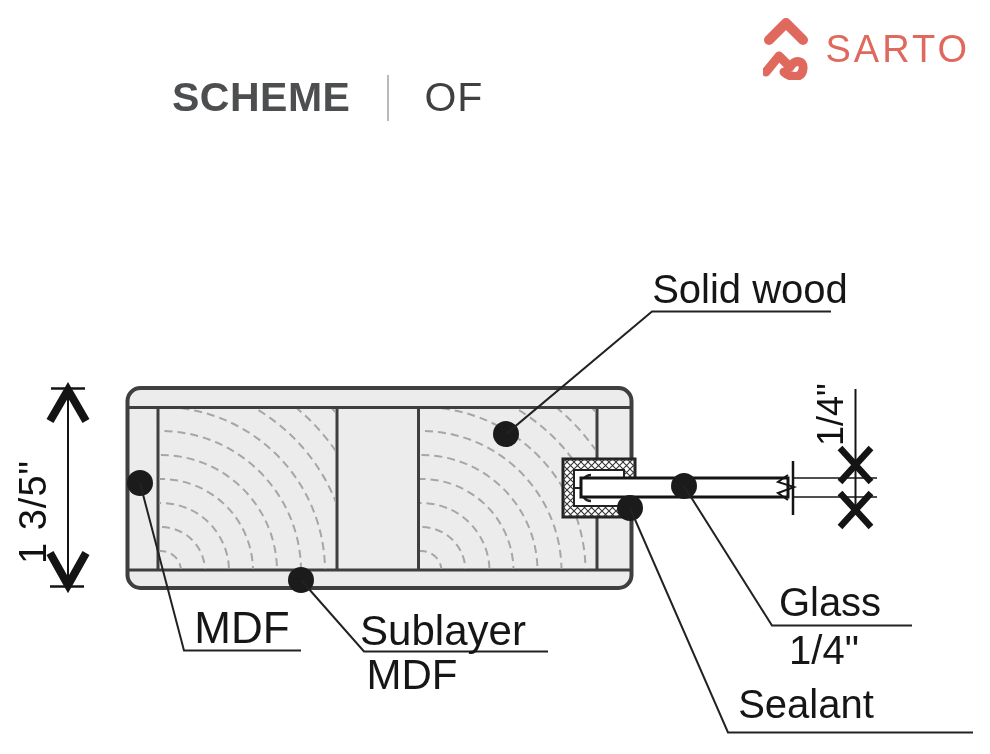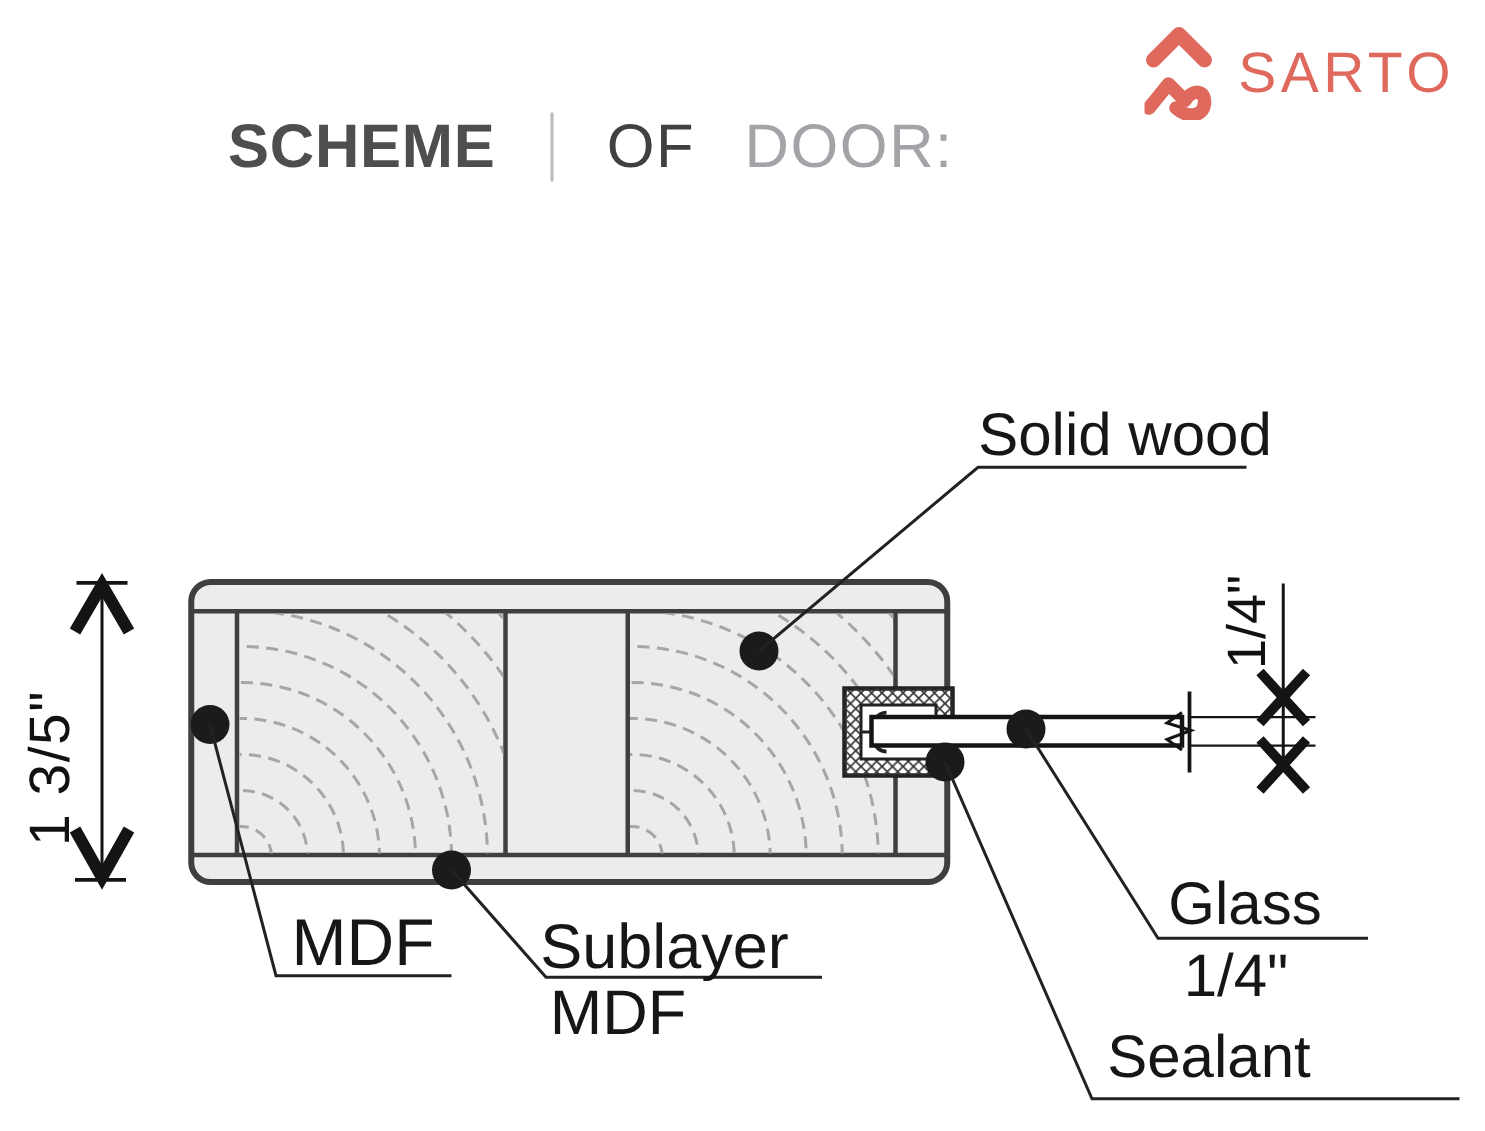--- a/index.html
+++ b/index.html
@@ -1,20 +1,20 @@
 <!DOCTYPE html>
 <html><head>
 <meta charset="utf-8">
 <style>
   html,body{margin:0;padding:0;background:#ffffff;}
   .page{position:relative;width:990px;height:754px;background:#fff;overflow:hidden;
         font-family:"Liberation Sans", sans-serif;}
 
   
-  .title-block{position:absolute;left:152px;top:74px;display:flex;align-items:flex-end;gap:20px;}
+  .title-block{position:absolute;left:172px;top:74px;display:flex;align-items:flex-end;gap:20px;}
   .title-primary{font-size:41px;font-weight:bold;color:#4d4e50;letter-spacing:.5px;}
   .title-sep{width:2px;height:46px;background:#b9babc;margin:0 15px 0 17px;}
   .title-of{font-size:41px;color:#404040;letter-spacing:1px;margin-right:13px;}
   .title-door{font-size:41px;color:#a2a4a7;letter-spacing:1px;}
 
   .logo{position:absolute;top:18px;right:20px;display:flex;align-items:center;}
   .logo-text{font-size:38px;color:#e0695e;letter-spacing:3px;margin-left:16px;}
 
   
   svg{display:block;}
@@ -25,21 +25,20 @@
 </style>
 </head>
 <body>
 
 <div class="page">
 
   <div class="title-block">
     <span class="title-primary">SCHEME</span>
     <span class="title-sep"></span>
     <span class="title-of">OF</span>
-    <span class="title-door">DOOR:</span>
   </div>
 
   <div class="logo">
     <svg width="46" height="62" viewBox="0 0 44 62">
       <path d="M 5 22 L 22 5 L 39 22" fill="none" stroke="#e0695e" stroke-width="10" stroke-linecap="round" stroke-linejoin="round"></path>
       <path d="M 2 54 L 15 38 L 26 49 C 31 41 40 42 39 51 C 38 60 28 61 20 54" fill="none" stroke="#e0695e" stroke-width="9" stroke-linecap="round" stroke-linejoin="round"></path>
     </svg>
     <span class="logo-text">SARTO</span>
   </div>
 

